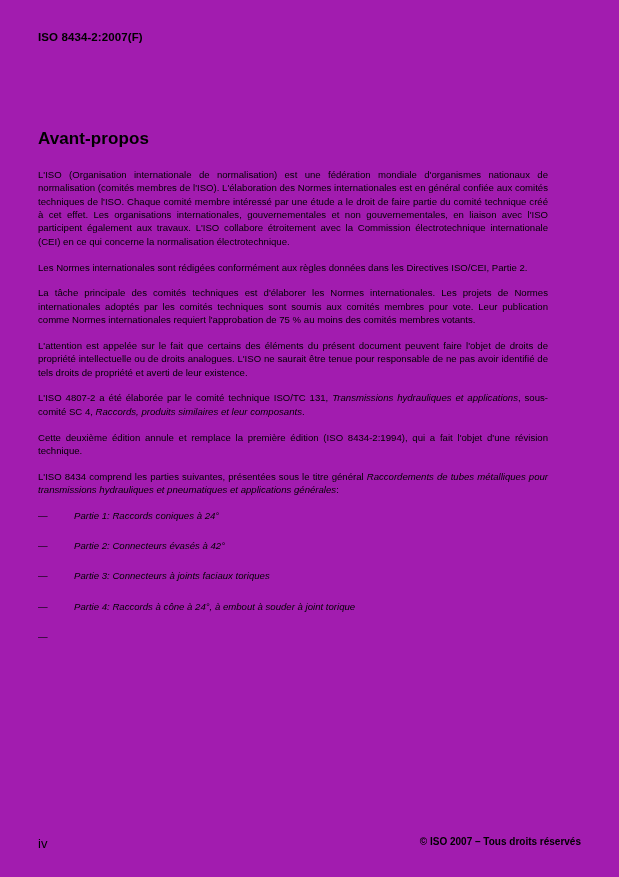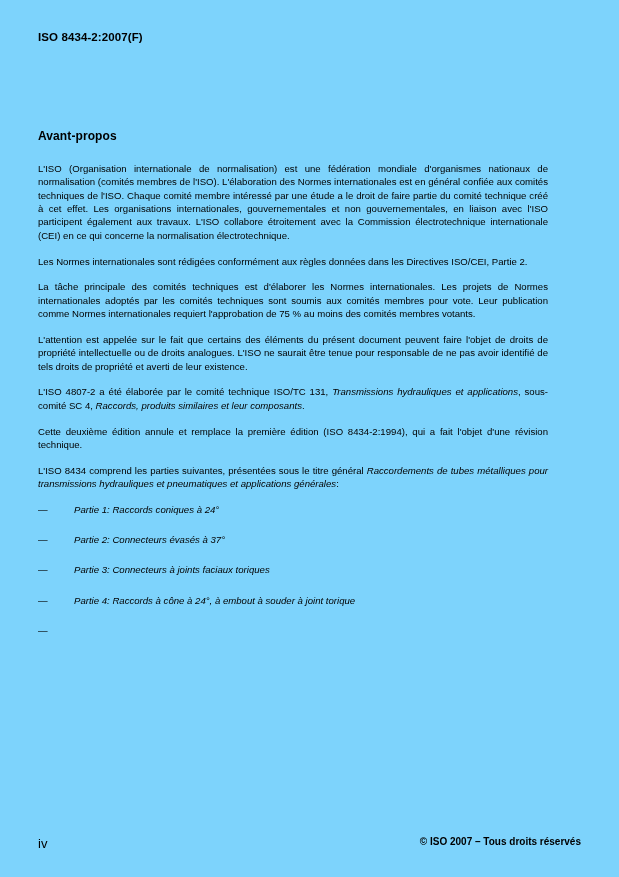--- a/index.html
+++ b/index.html
@@ -9,42 +9,42 @@
   }
   body {
     font-family: "Liberation Sans", sans-serif;
     color: #000000;
     -webkit-font-smoothing: antialiased;
   }
   .page {
     position: relative;
     width: 619px;
     height: 877px;
-    background: #7dd3fc;
+    background: #a21caf;
     overflow: hidden;
     box-sizing: border-box;
     padding-left: 48px;
   }
   .header-ref {
     position: absolute;
     left: 38px;
     top: 31px;
     font-size: 11.5px;
     font-weight: bold;
     letter-spacing: 0.1px;
     color: #000;
   }
   .content {
     position: absolute;
     left: 38px;
     top: 129px;
     width: 510px;
   }
   .section-title {
-    font-size: 12px;
+    font-size: 17px;
     font-weight: bold;
     letter-spacing: 0.1px;
     margin: 0 0 19px 0;
     color: #000;
   }
   p.para {
     font-size: 9.6px;
     line-height: 13.35px;
     text-align: justify;
     margin: 0 0 12.5px 0;
@@ -127,21 +127,21 @@
 
     <p class="para"><span>L'ISO 8434 comprend les parties suivantes, présentées sous le titre général </span><span class="it">Raccordements de tubes métalliques pour transmissions hydrauliques et pneumatiques et applications générales</span><span>:</span></p>
 
     <ul class="dash-list">
       <li class="dash-item">
         <span class="dash">—</span>
         <span>Partie 1: Raccords coniques à 24°</span>
       </li>
       <li class="dash-item">
         <span class="dash">—</span>
-        <span>Partie 2: Connecteurs évasés à 37°</span>
+        <span>Partie 2: Connecteurs évasés à 42°</span>
       </li>
       <li class="dash-item">
         <span class="dash">—</span>
         <span>Partie 3: Connecteurs à joints faciaux toriques</span>
       </li>
       <li class="dash-item">
         <span class="dash">—</span>
         <span>Partie 4: Raccords à cône à 24°, à embout à souder à joint torique</span>
       </li>
       <li class="dash-item">

